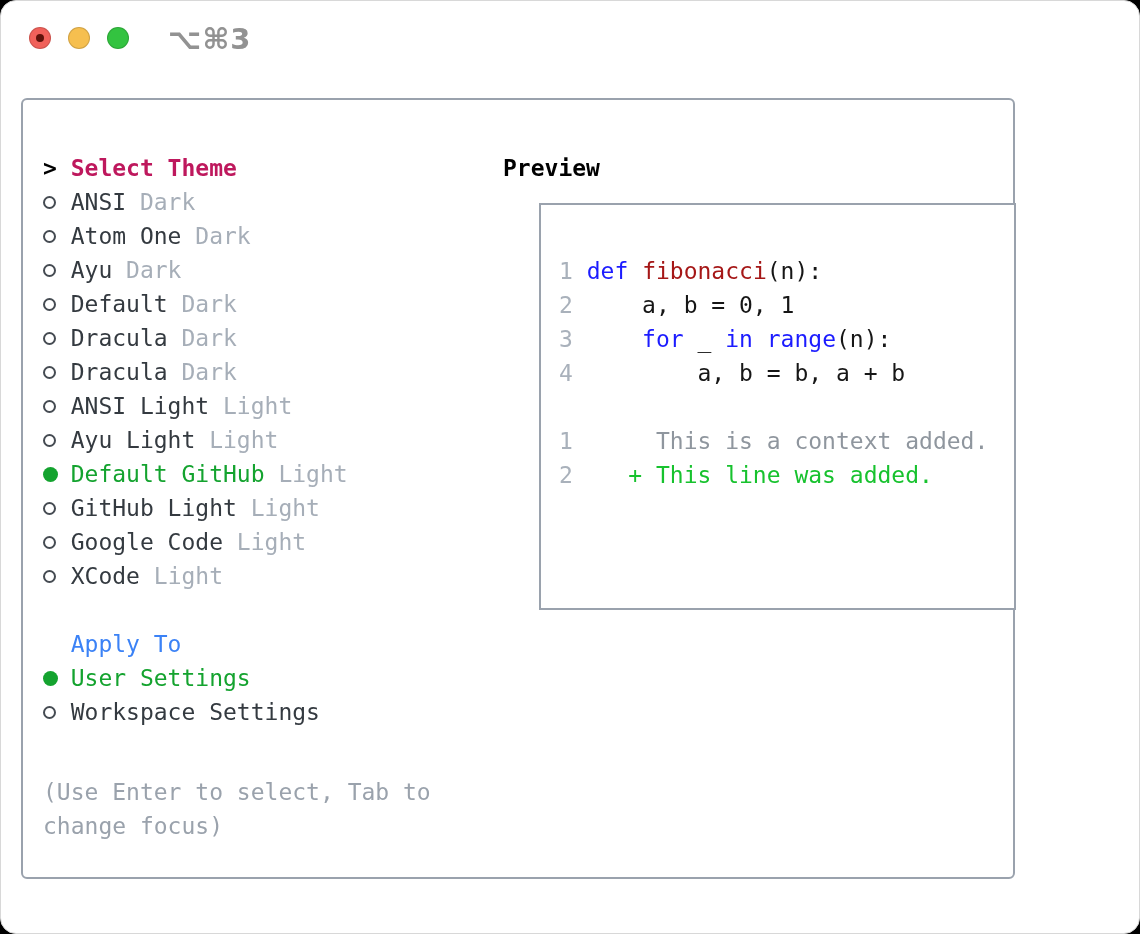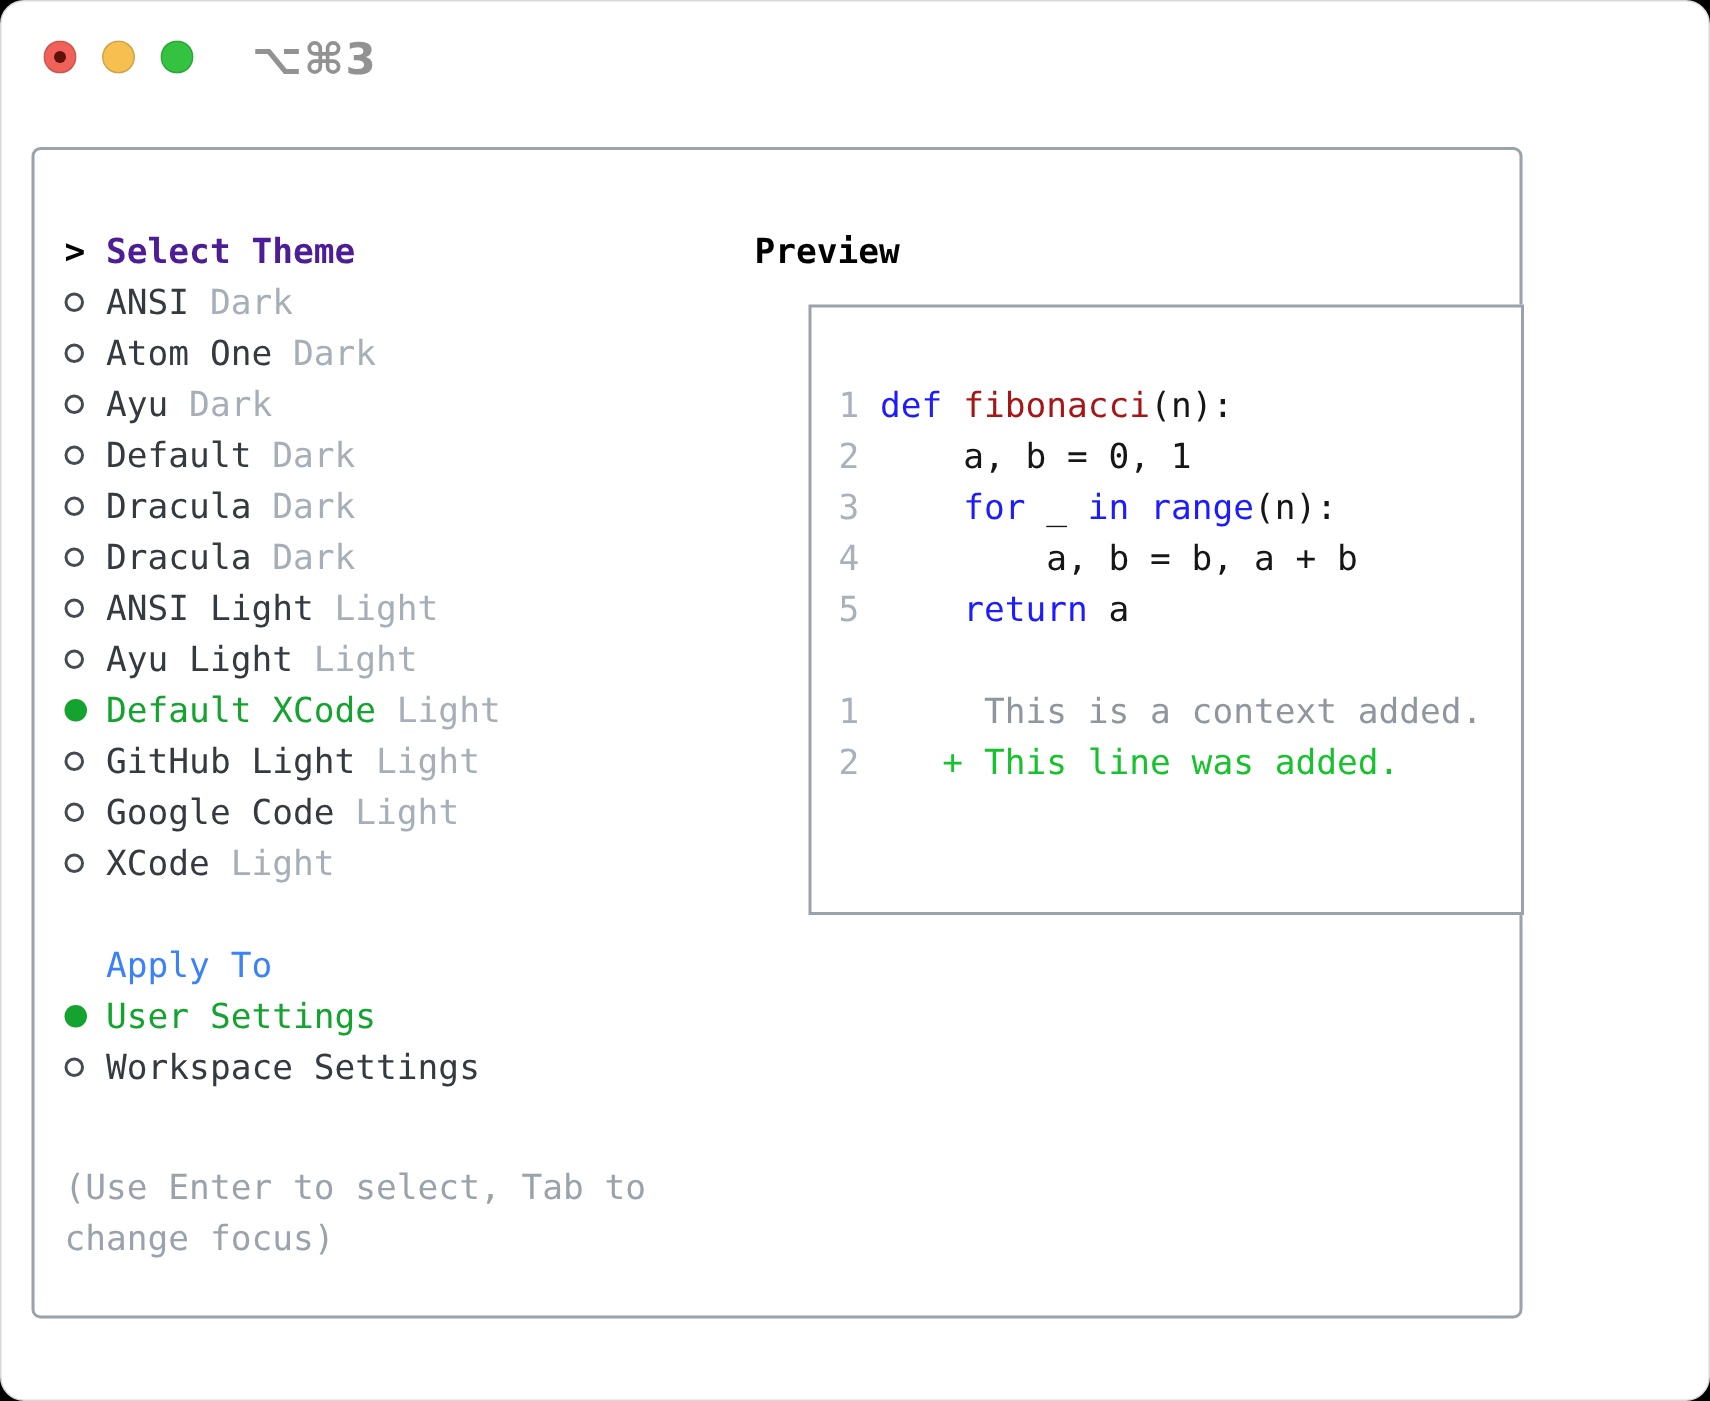--- a/index.html
+++ b/index.html
@@ -19,21 +19,21 @@
   .shortcut { position:absolute; left:167px; top:21px; font-family:"DejaVu Sans", sans-serif; font-size:29px; font-weight:600; color:#929292; letter-spacing:1px; }
   
   .panel {
     position:absolute; left:20px; top:97px; width:994px; height:781px;
     border:2px solid #9aa2ad; border-radius:6px; background:#fff;
   }
   .row { height:34px; line-height:34px; white-space:pre; font-size:23px; color:#343a40; }
   .prefix { display:inline-block; width:2ch; }
   .circle { display:inline-block; width:13px; height:13px; border:2px solid #454b52; border-radius:50%; position:relative; top:-1px; }
   .circle.filled { border:none; width:15px; height:15px; background:#14a32f; top:0px; }
-  .htitle { font-weight:bold; color:#4c1d95;margin-top:15px; }
+  .htitle { font-weight:bold; color:#be185d;margin-top:15px; }
   .bold { font-weight:bold; color:#000; }
   .theme-list { position:absolute; left:20px; top:51px; }
   .item .name { color:#343a40; }
   .item.selected .name { color:#14a32f; }
   .variant { color:#a6aeb8; }
   .apply-title { color:#3b82f6; }
   .option.selected .name { color:#14a32f; }
   .help { margin-top:12px; width:430px; font-size:23px; line-height:34px; color:#9aa2ac; white-space:normal; }
   
   .preview-title { position:absolute; left:480px; top:51px; height:34px; line-height:34px; font-size:23px; font-weight:bold; color:#000; }
@@ -68,21 +68,21 @@
       <div class="row"><span class="prefix bold">&gt;</span><span class="htitle">Select Theme</span></div>
       <div id="theme-items">
           <div class="row item"><span class="prefix"><span class="circle"></span></span><span class="name">ANSI</span><span class="variant"> Dark</span></div>
           <div class="row item"><span class="prefix"><span class="circle"></span></span><span class="name">Atom One</span><span class="variant"> Dark</span></div>
           <div class="row item"><span class="prefix"><span class="circle"></span></span><span class="name">Ayu</span><span class="variant"> Dark</span></div>
           <div class="row item"><span class="prefix"><span class="circle"></span></span><span class="name">Default</span><span class="variant"> Dark</span></div>
           <div class="row item"><span class="prefix"><span class="circle"></span></span><span class="name">Dracula</span><span class="variant"> Dark</span></div>
           <div class="row item"><span class="prefix"><span class="circle"></span></span><span class="name">Dracula</span><span class="variant"> Dark</span></div>
           <div class="row item"><span class="prefix"><span class="circle"></span></span><span class="name">ANSI Light</span><span class="variant"> Light</span></div>
           <div class="row item"><span class="prefix"><span class="circle"></span></span><span class="name">Ayu Light</span><span class="variant"> Light</span></div>
-          <div class="row item selected"><span class="prefix"><span class="circle filled"></span></span><span class="name">Default XCode</span><span class="variant"> Light</span></div>
+          <div class="row item selected"><span class="prefix"><span class="circle filled"></span></span><span class="name">Default GitHub</span><span class="variant"> Light</span></div>
           <div class="row item"><span class="prefix"><span class="circle"></span></span><span class="name">GitHub Light</span><span class="variant"> Light</span></div>
           <div class="row item"><span class="prefix"><span class="circle"></span></span><span class="name">Google Code</span><span class="variant"> Light</span></div>
           <div class="row item"><span class="prefix"><span class="circle"></span></span><span class="name">XCode</span><span class="variant"> Light</span></div>
         </div>
       <div class="row"> </div>
       <div class="row"><span class="prefix"> </span><span class="apply-title">Apply To</span></div>
       <div id="apply-options">
           <div class="row option selected"><span class="prefix"><span class="circle filled"></span></span><span class="name">User Settings</span></div>
           <div class="row option"><span class="prefix"><span class="circle"></span></span><span class="name">Workspace Settings</span></div>
         </div>
@@ -91,21 +91,20 @@
     </div>
 
     <div class="preview-title">Preview</div>
 
     <div class="preview-box">
       <div class="code-pad" id="code-lines">
           <div class="crow"><span class="ln">1</span><span> </span><span class="tok-keyword">def</span><span> </span><span class="tok-function">fibonacci</span><span>(n):</span></div>
           <div class="crow"><span class="ln">2</span><span>     a, b = 0, 1</span></div>
           <div class="crow"><span class="ln">3</span><span>     </span><span class="tok-keyword">for</span><span> _ </span><span class="tok-keyword">in</span><span> </span><span class="tok-keyword">range</span><span>(n):</span></div>
           <div class="crow"><span class="ln">4</span><span>         a, b = b, a + b</span></div>
-          <div class="crow"><span class="ln">5</span><span>     </span><span class="tok-keyword">return</span><span> a</span></div>
           <div class="crow"> </div>
           <div class="crow diff-context"><span class="ln">1</span><span>      This is a context added.</span></div>
           <div class="crow diff-added"><span class="ln">2</span><span>    + This line was added.</span></div>
         </div>
     </div>
 
   </div>
 </div>
 
 </body></html>

